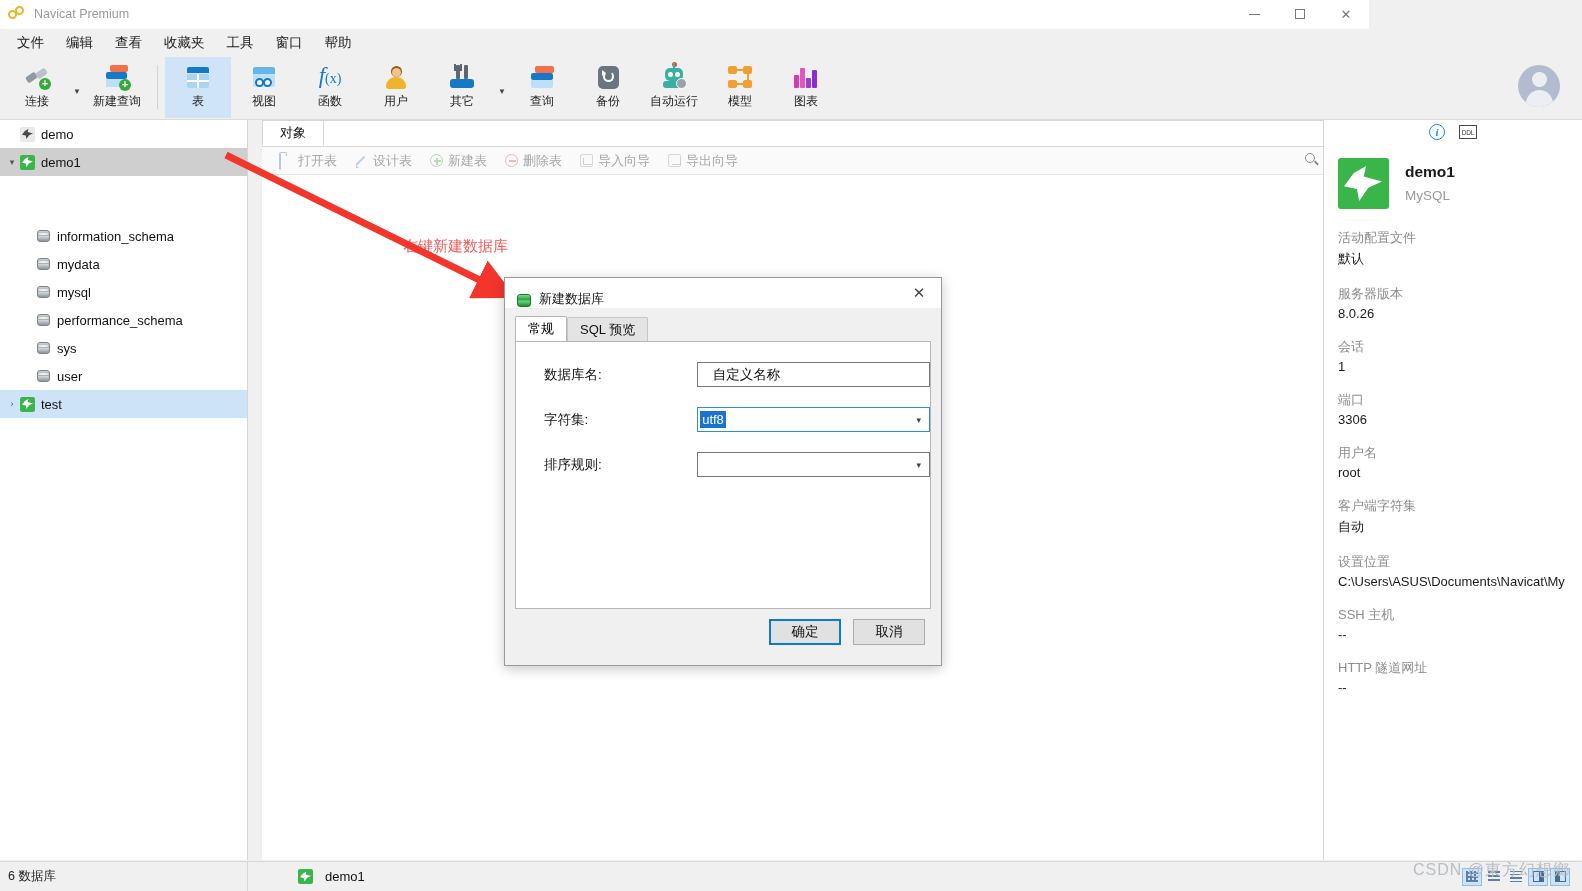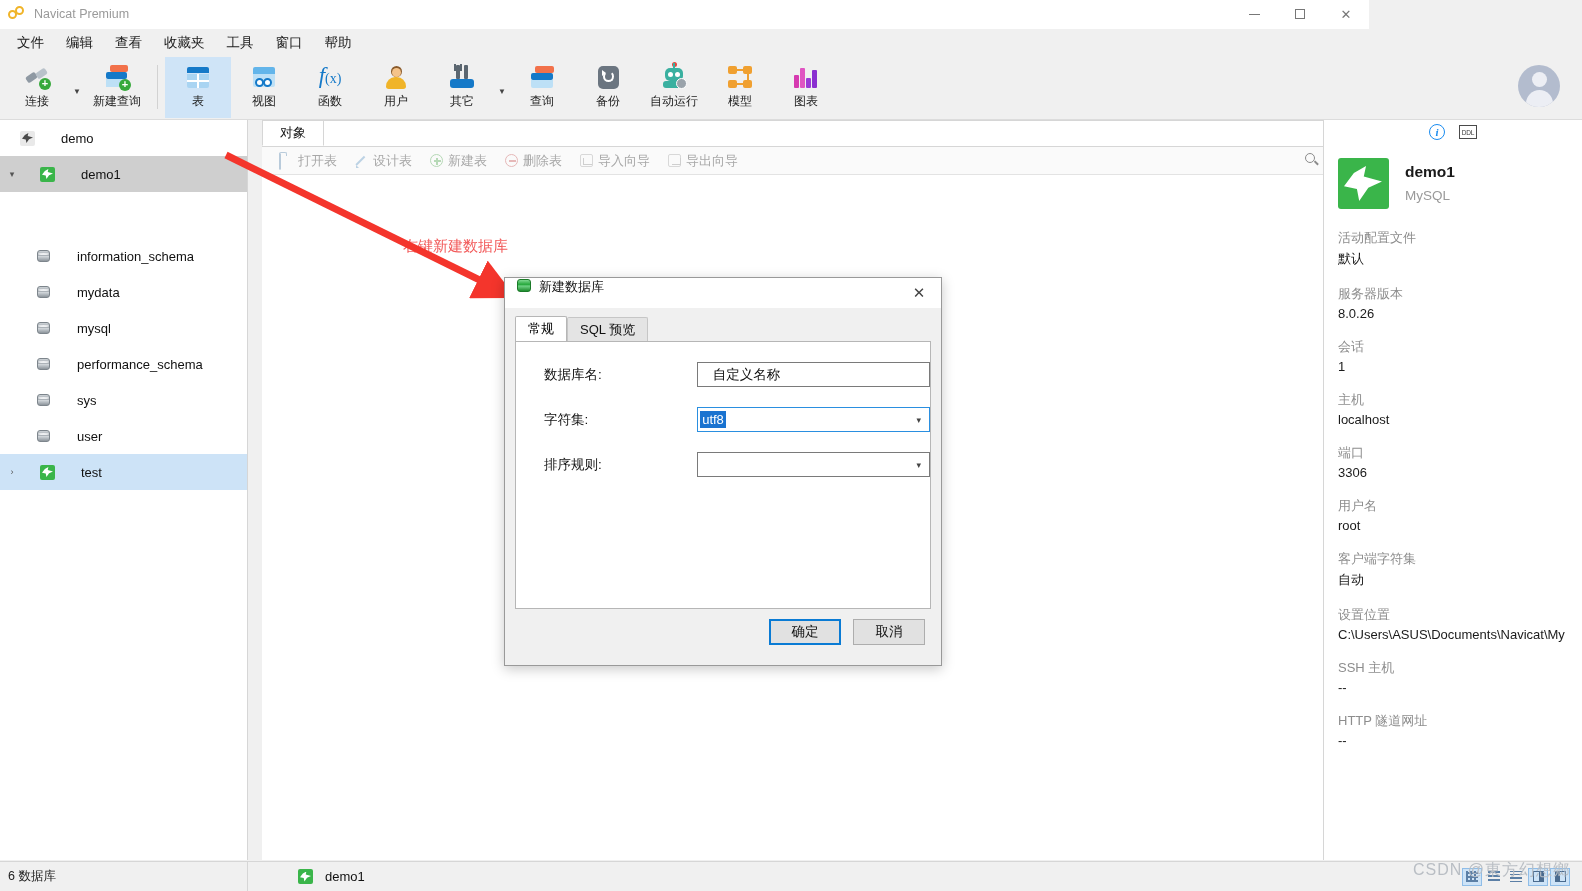--- a/index.html
+++ b/index.html
@@ -138,22 +138,22 @@
   .ic-newq .q2 { position: absolute; left: 3px; top: 9px; width: 21px; height: 7px; background: #1579c8; border-radius: 2px; }
   .ic-newq .q3 { position: absolute; left: 3px; top: 16px; width: 21px; height: 8px; background: #bde0f6; }
   .ic-newq .plus { position: absolute; right: 0px; bottom: 0px; width: 12px; height: 12px; border-radius: 50%; background: #37a93c; color: #fff; font-size: 11px; line-height: 11px; text-align: center; font-weight: bold; }
 
   
   .sidebar {
     position: absolute; left: 0; top: 120px; width: 248px; height: 740px;
     background: #ffffff; border-right: 1px solid #d6d6d6; overflow: hidden;
   }
   .tree-row {
-    height: 36px; display: flex; align-items: center; font-size: 13px; color: #111;
-    padding-left: 4px; cursor: default; white-space: nowrap; gap: 20px;
+    height: 28px; display: flex; align-items: center; font-size: 13px; color: #111;
+    padding-left: 4px; cursor: default; white-space: nowrap;
   }
   .tree-row.sel-gray { background: #cfcfcf; }
   .tree-row.sel-blue { background: #cde3f7; }
   .twisty { width: 16px; text-align: center; font-size: 9px; color: #555; flex: none; }
   .ico-conn {
     width: 15px; height: 15px; border-radius: 2px; flex: none; margin-right: 6px;
     background: #3ab54a; position: relative; overflow: hidden;
   }
   .ico-conn.gray { background: #e9e9e9; }
   .ico-conn .dolph {
@@ -269,21 +269,21 @@
 
   
   .arrow-svg { position: absolute; left: 0; top: 0; width: 1582px; height: 891px; pointer-events: none; }
 
   
   .dialog {
     position: absolute; left: 504px; top: 277px; width: 438px; height: 389px;
     background: #f0f0f0; border: 1px solid #999; box-shadow: 0 3px 12px rgba(0,0,0,0.22);
     display: flex; flex-direction: column;
   }
-  .dlg-title { height: 30px; background: #ffffff; display: flex; align-items: flex-start; padding-left: 12px; }
+  .dlg-title { height: 30px; background: #ffffff; display: flex; align-items: flex-end; padding-left: 12px; }
   .dlg-dbicon { width: 14px; height: 15px; position: relative; flex: none; margin-right: 8px; }
   .dlg-dbicon .cyl2 {
     position: absolute; left: 0; top: 1px; width: 14px; height: 13px; border-radius: 3px;
     background: linear-gradient(180deg,#7ed890 0%,#27a83c 40%,#6ed183 55%,#1e8c2e 100%);
     border: 1px solid #1b7a28;
   }
   .dlg-titletext { font-size: 13px; color: #111; }
   .dlg-close { margin-left: auto; width: 44px; height: 30px; display: flex; align-items: center; justify-content: center; font-size: 15px; color: #444; }
   .dlg-body { flex: 1; padding: 8px 10px 10px 10px; display: flex; flex-direction: column; }
   .dlg-tabs { display: flex; align-items: flex-end; height: 25px; }
@@ -618,24 +618,20 @@
       </div>
       <div class="ip-field">
         <div class="ip-label">服务器版本</div>
         <div class="ip-value">8.0.26</div>
       </div>
       <div class="ip-field">
         <div class="ip-label">会话</div>
         <div class="ip-value">1</div>
       </div>
       <div class="ip-field">
-        <div class="ip-label">主机</div>
-        <div class="ip-value">localhost</div>
-      </div>
-      <div class="ip-field">
         <div class="ip-label">端口</div>
         <div class="ip-value">3306</div>
       </div>
       <div class="ip-field">
         <div class="ip-label">用户名</div>
         <div class="ip-value">root</div>
       </div>
       <div class="ip-field">
         <div class="ip-label">客户端字符集</div>
         <div class="ip-value">自动</div>

